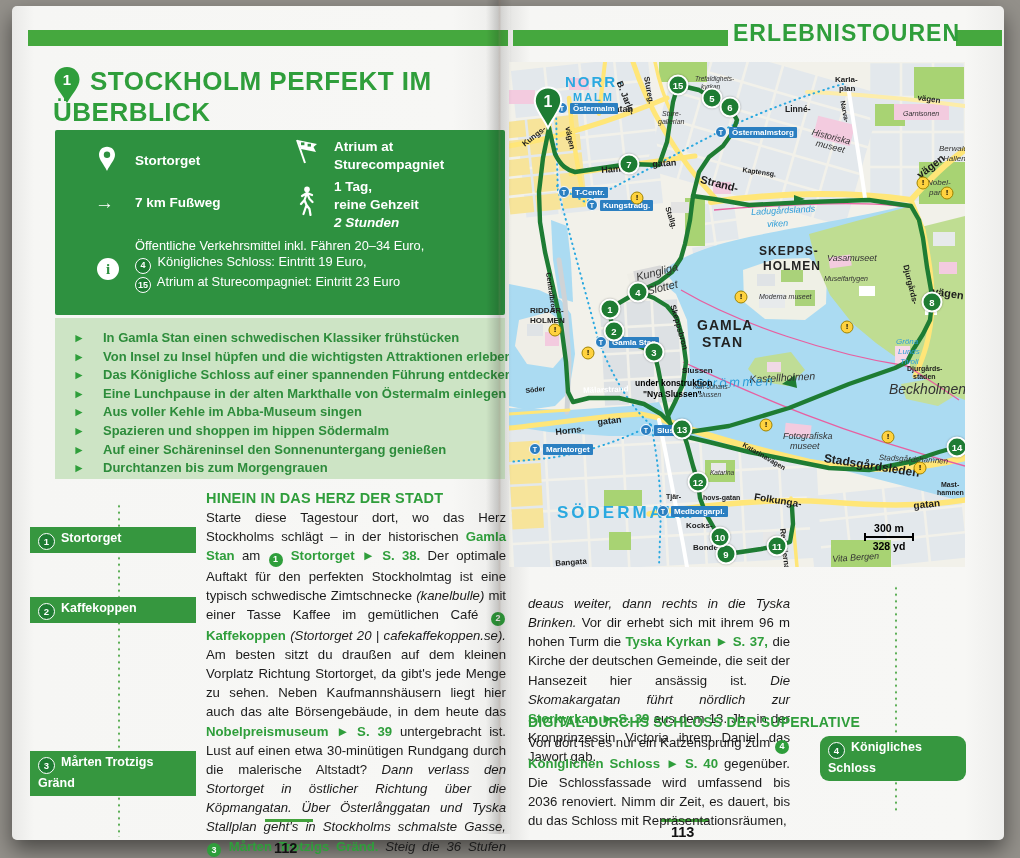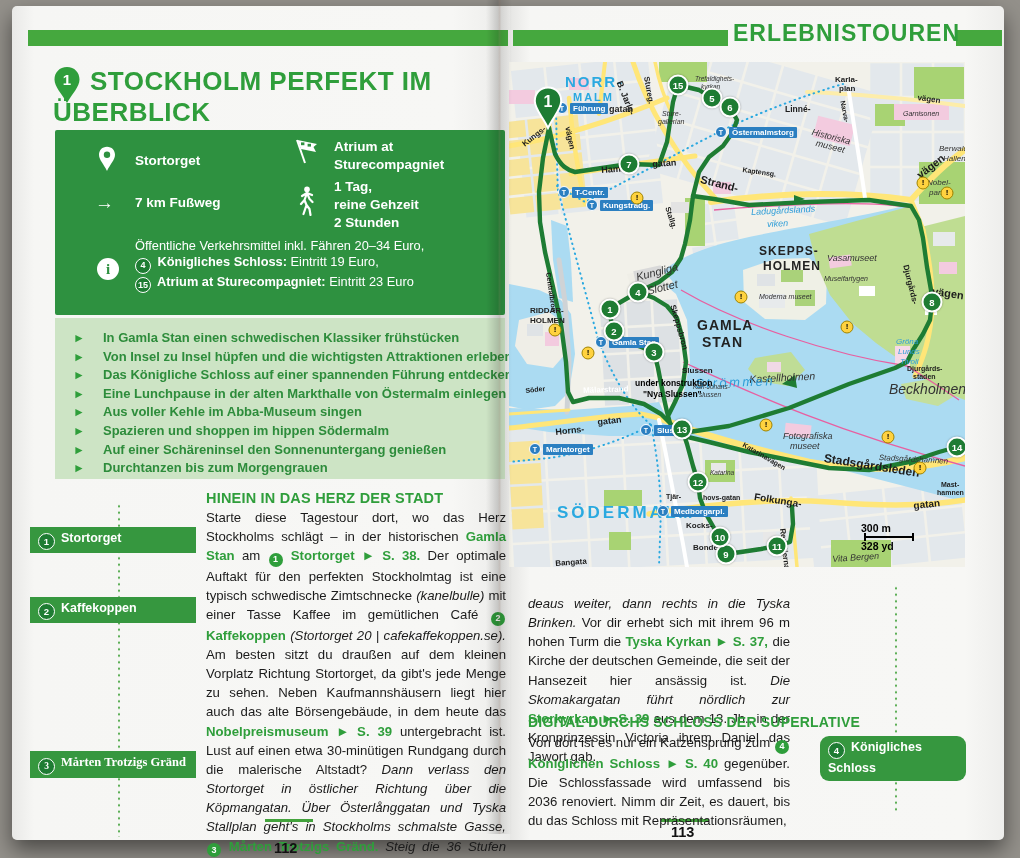--- a/index.html
+++ b/index.html
@@ -19,21 +19,21 @@
   
   .topbar{position:absolute;background:#45a83e;}
   #title-num-pin{position:absolute;left:53px;top:66px;width:28px;height:38px;}
   .page-title{position:absolute;left:90px;top:66px;font-size:26px;font-weight:bold;color:#2f9e3b;letter-spacing:.5px;line-height:31px;white-space:nowrap;}
   .page-title2{position:absolute;left:53px;top:97px;font-size:26px;font-weight:bold;color:#2f9e3b;letter-spacing:.5px;}
 
   #infobox{position:absolute;left:55px;top:130px;width:450px;height:185px;background:#2e9140;border-radius:2px;color:#fff;}
   .ib-label{position:absolute;font-size:13.5px;font-weight:600;line-height:18px;}
   .ib-arrow{position:absolute;font-size:19px;font-weight:bold;}
   .info-line{font-size:12.8px;line-height:16.4px;font-weight:400;}
-  .s-b{font-weight:bold;text-align:center;}
+  .s-b{font-weight:normal;text-align:center;}
   .wbadge{display:inline-flex;width:14px;height:14px;border:1px solid #fff;background:#1e7c33;border-radius:50%;
      font-size:9px;font-weight:bold;align-items:center;justify-content:center;vertical-align:-2px;margin-right:3px;}
 
   #hlbox{position:absolute;left:55px;top:318px;width:450px;height:161px;background:#cde4c5;}
   .hl-row{display:flex;align-items:baseline;margin:0 0 4.6px 18px;}
   .hl-arrow{color:#2f9e3b;font-size:12px;width:30px;flex:0 0 30px;}
   .hl-text{color:#2d8c3b;font-size:13px;font-weight:bold;line-height:14px;white-space:nowrap;}
 
   .article-head{position:absolute;font-size:14.5px;font-weight:bold;color:#2f9e3b;letter-spacing:.2px;}
   .article{position:absolute;font-size:13.2px;line-height:19.15px;color:#1b1b1b;text-align:justify;}
@@ -70,21 +70,21 @@
   .marker{position:absolute;width:17px;height:17px;border-radius:50%;background:#1e7c33;border:2px solid #fff;
      color:#fff;font-size:9.5px;font-weight:bold;display:flex;align-items:center;justify-content:center;
      transform:translate(-50%,-50%);box-shadow:0 0 2px rgba(0,0,0,.35);z-index:6;}
   .mchip{position:absolute;display:flex;align-items:center;gap:2px;z-index:5;transform:translate(0,-50%);}
   .t-badge{width:10px;height:10px;border-radius:50%;background:#2b7fc1;border:1px solid #fff;color:#fff;
      font-size:7px;font-weight:bold;display:flex;align-items:center;justify-content:center;flex:0 0 10px;}
   .mlabel{background:#2b7fc1;color:#fff;font-size:8px;font-weight:bold;padding:1px 3px;border-radius:1px;white-space:nowrap;}
   .warn{position:absolute;width:11px;height:11px;border-radius:50%;background:#ffd23f;border:1px solid #a08400;
      color:#000;font-size:8px;font-weight:bold;text-align:center;line-height:9px;transform:translate(-50%,-50%);z-index:5;}
   #map-pin{position:absolute;z-index:7;}
-  .scalebar{position:absolute;left:352px;top:460px;width:56px;z-index:6;color:#000;}
+  .scalebar{position:absolute;left:352px;top:460px;width:56px;text-align:center;z-index:6;color:#000;}
   .sb-txt{font-size:10.5px;font-weight:bold;line-height:12px;}
   .sb-bar{height:2px;background:#000;margin:2px 3px;position:relative;}
   .sb-bar:before,.sb-bar:after{content:"";position:absolute;top:-3px;width:2px;height:8px;background:#000;}
   .sb-bar:before{left:0;} .sb-bar:after{right:0;}
 </style>
 </head>
 <body>
 
 <div id="stage">
   <div id="book">
@@ -122,21 +122,21 @@
     <div class="ib-label" style="left:279px;top:8px;">Atrium at</div>
     <div class="ib-label" style="left:279px;top:26px;">Sturecompagniet</div>
     <div class="ib-arrow" style="left:40px;top:62px;">→</div>
     <div class="ib-label" style="left:80px;top:64px;">7 km Fußweg</div>
     <svg class="abs" style="left:242px;top:56px;" width="18" height="30" viewBox="0 0 18 30">
       <circle cx="10" cy="3.4" r="2.8" fill="#fff"></circle>
       <path d="M10 7 L7.5 14 L4 18 M10 7 L12.5 13 L15.5 16 M7.5 14 L9.5 19 L6.5 28 M9.5 19 L12.5 23 L13.5 29 M10 7 L5 10 M10 7 L15 9" stroke="#fff" stroke-width="2.2" fill="none" stroke-linecap="round"></path>
     </svg>
     <div class="ib-label" style="left:279px;top:48px;">1 Tag,</div>
     <div class="ib-label" style="left:279px;top:66px;">reine Gehzeit</div>
-    <div class="ib-label" style="left:279px;top:84px;">2 Stunden</div>
+    <div class="ib-label" style="left:279px;top:84px;font-style:italic;">2 Stunden</div>
     <div class="abs" style="left:42px;top:128px;width:22px;height:22px;border-radius:50%;background:#fff;color:#2e9140;font-size:15px;font-weight:bold;text-align:center;line-height:22px;font-family:'Liberation Serif',serif;">i</div>
     <div id="info-lines" class="abs" style="left:80px;top:108px;width:362px;">
         <div class="info-line"><span>Öffentliche Verkehrsmittel inkl. Fähren 20–34 Euro,</span></div>
         <div class="info-line"><span class="wbadge">4</span><span class="s-b"> Königliches Schloss:</span><span> Eintritt 19 Euro,</span></div>
         <div class="info-line"><span class="wbadge">15</span><span class="s-b"> Atrium at Sturecompagniet:</span><span> Eintritt 23 Euro</span></div>
       </div>
   </div>
 
   <div id="hlbox">
     <div id="hl-list" style="padding-top:13px;">
@@ -175,21 +175,21 @@
       </div>
   </div>
 
   <div class="article-head" style="left:206px;top:490px;">HINEIN IN DAS HERZ DER STADT</div>
   <div class="article" style="left:206px;top:508px;width:300px;"><span>Starte diese Tagestour dort, wo das Herz Stockholms schlägt – in der historischen </span><span class="s-g">Gamla Stan</span><span> am </span><span class="nbadge">1</span><span class="s-g"> Stortorget ► S. 38.</span><span> Der optimale Auftakt für den perfekten Stockholmtag ist eine typisch schwedische Zimtschnecke </span><span class="s-i">(kanelbulle)</span><span> mit einer Tasse Kaffee im gemütlichen Café </span><span class="nbadge">2</span><span class="s-g"> Kaffekoppen </span><span class="s-i">(Stortorget 20 | cafekaffekoppen.se).</span><span> Am besten sitzt du draußen auf dem kleinen Vorplatz Richtung Stortorget, da gibt's jede Menge zu sehen. Neben Kaufmannshäusern liegt hier auch das alte Börsengebäude, in dem heute das </span><span class="s-g">Nobelpreismuseum ► S. 39</span><span> untergebracht ist. Lust auf einen etwa 30-minütigen Rundgang durch die malerische Altstadt? </span><span class="s-i">Dann verlass den Stortorget in östlicher Richtung über die Köpmangatan. Über Österlånggatan und Tyska Stallplan geht's in Stockholms schmalste Gasse, </span><span class="nbadge">3</span><span class="s-g"> Mårten Trotzigs Gränd.</span><span class="s-i"> Steig die 36 Stufen hinunter zur Västerlånggatan und bieg hinter dem Tor rechts ab. Geh gera-</span></div>
 
   <div class="dotrail" style="left:118px;top:503px;height:334px;"></div>
   <div id="left-notes">
       <div class="mchip-note left" style="top: 527px;"><span class="note-badge">1</span><span class="note-text">Stortorget</span></div>
       <div class="mchip-note left" style="top: 597px;"><span class="note-badge">2</span><span class="note-text">Kaffekoppen</span></div>
-      <div class="mchip-note left" style="top: 751px; font-family: Liberation Serif, serif;"><span class="note-badge">3</span><span class="note-text">Mårten Trotzigs Gränd</span></div>
+      <div class="mchip-note left" style="top: 751px;"><span class="note-badge">3</span><span class="note-text">Mårten Trotzigs Gränd</span></div>
     </div>
 
   <div class="pgline" style="left:265px;top:819px;"></div>
   <div class="pgnum" style="left:274px;top:824px;margin-top:16px;">112</div>
   <div class="pgline" style="left:661px;top:819px;"></div>
   <div class="pgnum" style="left:671px;top:824px;">113</div>
 
   <div class="article" style="left:528px;top:594px;width:262px;"><span class="s-i">deaus weiter, dann rechts in die Tyska Brinken.</span><span> Vor dir erhebt sich mit ihrem 96 m hohen Turm die </span><span class="s-g">Tyska Kyrkan ► S. 37,</span><span> die Kirche der deutschen Gemeinde, die seit der Hansezeit hier ansässig ist. </span><span class="s-i">Die Skomakargatan führt nördlich zur </span><span class="s-g">Storkyrkan ► S. 39</span><span> aus dem 13. Jh., in der Kronprinzessin Victoria ihrem Daniel das Jawort gab.</span></div>
   <div class="article-head" style="left:528px;top:714px;font-size:14px;">DIGITAL DURCHS SCHLOSS DER SUPERLATIVE</div>
   <div class="article" style="left:528px;top:733px;width:262px;"><span>Von dort ist es nur ein Katzensprung zum </span><span class="nbadge">4</span><span class="s-g"> Königlichen Schloss ► S. 40</span><span> gegenüber. Die Schlossfassade wird umfassend bis 2036 renoviert. Nimm dir Zeit, es dauert, bis du das Schloss mit Repräsentationsräumen,</span></div>
@@ -567,21 +567,21 @@
         <div class="ml poi" style="left: 153px; top: 48px; font-size: 7px;">Sture-</div>
         <div class="ml poi" style="left: 149px; top: 56px; font-size: 7px;">gallerian</div>
         <div class="ml poi" style="left: 201px; top: 408px; font-size: 6.5px;">Katarina</div>
         <div class="ml street" style="left: 173px; top: 305px; font-size: 8px;">Slussen</div>
         <div class="ml note" style="left: 126px; top: 317px; font-size: 8.5px;">under konstruktion</div>
         <div class="ml note" style="left: 134px; top: 328px; font-size: 8.5px;">"Nya Slussen"</div>
         <div class="ml poi" style="left: 184px; top: 322px; font-size: 6.5px;">Karl-Johans-</div>
         <div class="ml poi" style="left: 190px; top: 330px; font-size: 6.5px;">slussen</div>
         <div class="mchip" style="left: 47px; top: 46px;">
           <span class="t-badge">T</span>
-          <span class="mlabel">Führung</span>
+          <span class="mlabel">Östermalm</span>
         </div>
         <div class="mchip" style="left: 49px; top: 130px;">
           <span class="t-badge">T</span>
           <span class="mlabel">T-Centr.</span>
         </div>
         <div class="mchip" style="left: 77px; top: 143px;">
           <span class="t-badge">T</span>
           <span class="mlabel">Kungsträdg.</span>
         </div>
         <div class="mchip" style="left: 206px; top: 70px;">

